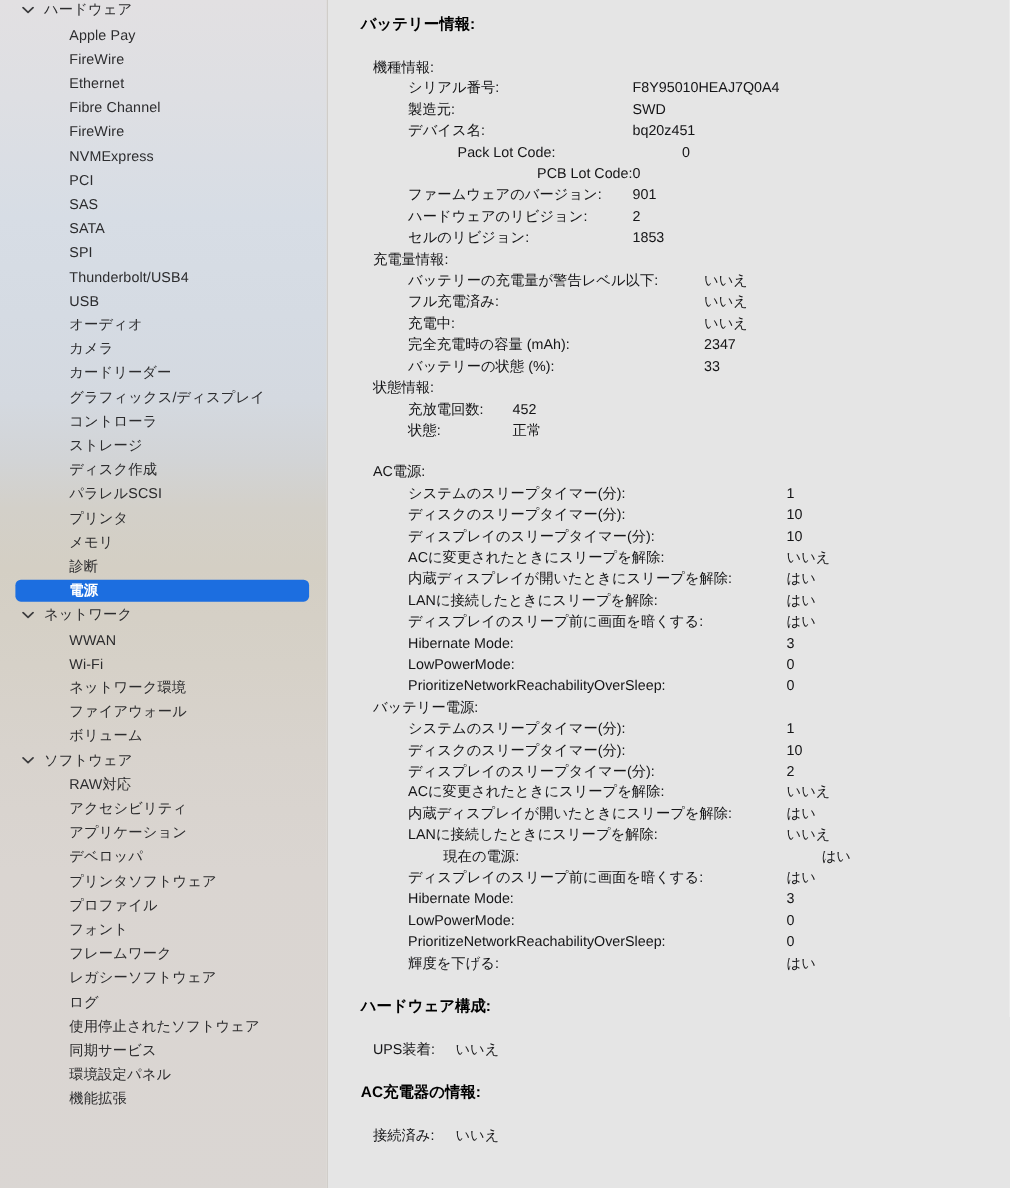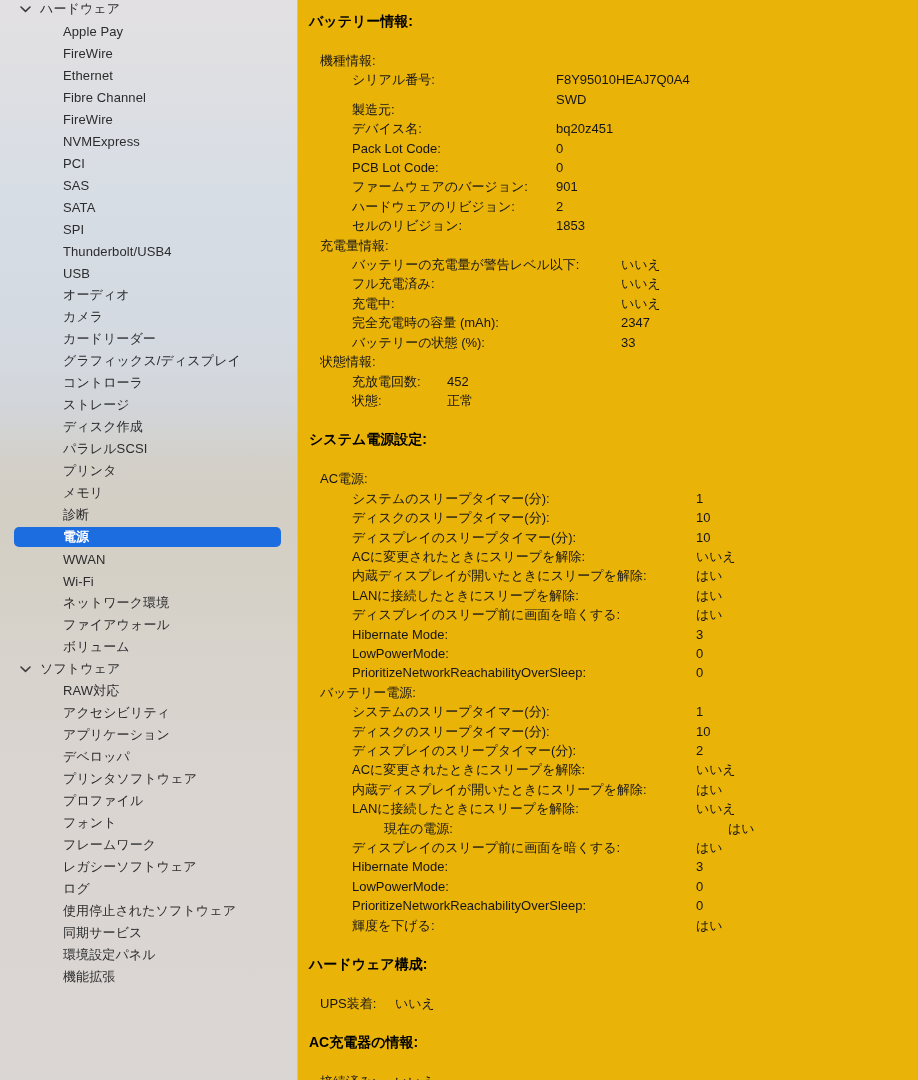--- a/index.html
+++ b/index.html
@@ -23,22 +23,22 @@
   .s-row.child{padding-left:63px;color:#2c2c2e;}
   .chev{width:14px;height:14px;margin-right:8px;display:flex;align-items:center;justify-content:center;flex:none;}
   .s-label{position:relative;z-index:1;letter-spacing:.1px;}
   .s-row.selected .s-label{color:#ffffff;font-weight:600;}
   .s-row.selected::before{
     content:"";position:absolute;left:14px;right:16px;top:1px;bottom:1px;
     border-radius:5px;background:var(--sel,#1c6ee0);
   }
   
   .main{
-    flex:1;box-sizing:border-box;background:#eab308;
-    padding:11px 10px 0 11px;overflow:hidden;white-space:nowrap;
+    flex:1;box-sizing:border-box;background:#e5e5e5;
+    padding:11px 10px 0 30px;overflow:hidden;white-space:nowrap;
   }
   .sec{margin-top:19px;}
   .sec:first-child{margin-top:0;}
   .sec-title{font-size:14px;font-weight:bold;line-height:21px;margin-bottom:19px;color:#000;}
   .grp-label{padding-left:11px;line-height:19.4px;}
   .d-row{display:flex;line-height:19.4px;}
   .d-row.l2{padding-left:43px;}
   .d-row.l1{padding-left:11px;}
   .d-row .lbl{flex:none;}
   .d-row .val{flex:none;}
@@ -121,20 +121,28 @@
       </div>
       <div class="s-row child">
         <span class="s-label">メモリ</span>
       </div>
       <div class="s-row child">
         <span class="s-label">診断</span>
       </div>
       <div class="s-row child selected">
         <span class="s-label">電源</span>
       </div>
+      <div class="s-row group">
+        <span class="chev">
+          <svg width="11" height="7" viewBox="0 0 11 7">
+            <path d="M1 1l4.5 4.3L10 1" fill="none" stroke="#3d3d3f" stroke-width="1.6" stroke-linecap="round" stroke-linejoin="round"></path>
+          </svg>
+        </span>
+        <span class="s-label">ネットワーク</span>
+      </div>
       <div class="s-row child">
         <span class="s-label">WWAN</span>
       </div>
       <div class="s-row child">
         <span class="s-label">Wi-Fi</span>
       </div>
       <div class="s-row child">
         <span class="s-label">ネットワーク環境</span>
       </div>
       <div class="s-row child">
@@ -198,33 +206,33 @@
 
 <section class="main">
     <div class="sec">
       <div class="sec-title">バッテリー情報:</div>
       <div class="grp-label">機種情報:</div>
       <div class="d-row l2">
         <span class="lbl" style="width: 204px;">シリアル番号:</span>
         <span class="val">F8Y95010HEAJ7Q0A4</span>
       </div>
       <div class="d-row l2">
-        <span class="lbl" style="width: 204px; margin-top: 10px;">製造元:</span>
+        <span class="lbl" style="width: 204px;">製造元:</span>
         <span class="val">SWD</span>
       </div>
       <div class="d-row l2">
         <span class="lbl" style="width: 204px;">デバイス名:</span>
         <span class="val">bq20z451</span>
       </div>
       <div class="d-row l2">
-        <span class="lbl" style="width: 204px;">Pack Lot Code:</span>
-        <span class="val">0</span>
-      </div>
-      <div class="d-row l2">
-        <span class="lbl" style="width: 204px;">PCB Lot Code:</span>
+        <span class="lbl" style="width: 204px; margin-left: 45px;">Pack Lot Code:</span>
+        <span class="val">0</span>
+      </div>
+      <div class="d-row l2">
+        <span class="lbl" style="width: 204px; text-align: right;">PCB Lot Code:</span>
         <span class="val">0</span>
       </div>
       <div class="d-row l2">
         <span class="lbl" style="width: 204px;">ファームウェアのバージョン:</span>
         <span class="val">901</span>
       </div>
       <div class="d-row l2">
         <span class="lbl" style="width: 204px;">ハードウェアのリビジョン:</span>
         <span class="val">2</span>
       </div>
@@ -257,21 +265,20 @@
       <div class="d-row l2">
         <span class="lbl" style="width: 95px;">充放電回数:</span>
         <span class="val">452</span>
       </div>
       <div class="d-row l2">
         <span class="lbl" style="width: 95px;">状態:</span>
         <span class="val">正常</span>
       </div>
     </div>
     <div class="sec">
-      <div class="sec-title">システム電源設定:</div>
       <div class="grp-label">AC電源:</div>
       <div class="d-row l2">
         <span class="lbl" style="width: 344px;">システムのスリープタイマー(分):</span>
         <span class="val">1</span>
       </div>
       <div class="d-row l2">
         <span class="lbl" style="width: 344px;">ディスクのスリープタイマー(分):</span>
         <span class="val">10</span>
       </div>
       <div class="d-row l2">

